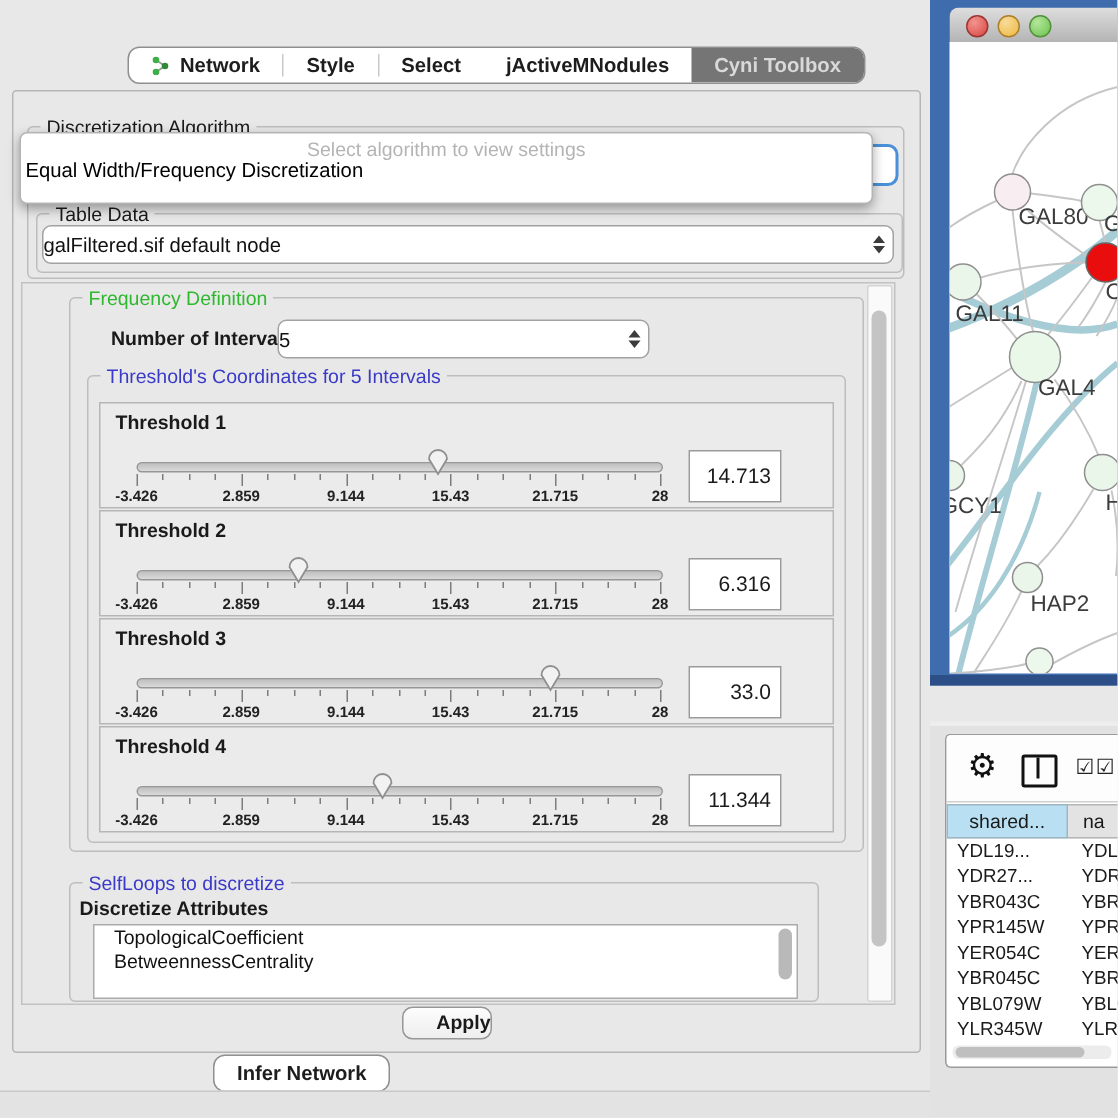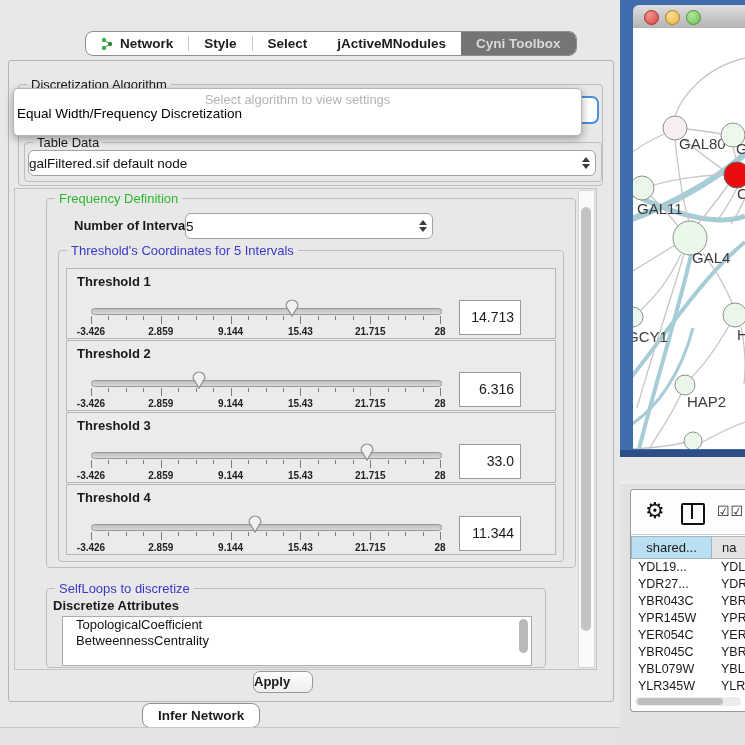--- a/index.html
+++ b/index.html
@@ -85,23 +85,23 @@
     border:1px solid #9a9a9a;font-size:14px;text-align:right;line-height:33px;padding-right:6px;}
 
   #attr-group{left:46px;top:588px;width:498px;height:78px;}
   #attr-list-label{left:53px;top:598px;font-weight:bold;font-size:13px;}
   #attr-list{left:62px;top:616px;width:468px;height:48px;background:#fff;
     border:1px solid #ababab;overflow:hidden;}
   .attr-item{padding-left:13px;font-size:13px;line-height:16px;color:#111;white-space:nowrap;}
   #attr-list .sb{position:absolute;right:3px;top:2px;width:9px;height:34px;
     background:#b9b9b9;border-radius:5px;}
 
-  #apply-btn{left:253px;top:671px;width:58px;height:20px;background:linear-gradient(#fdfdfd,#eee);
+  #apply-btn{left:268px;top:671px;width:58px;height:20px;background:linear-gradient(#fdfdfd,#eee);
     border:1px solid #979797;border-radius:7px;font-size:13px;font-weight:600;
-    text-align:left;line-height:19px;}
+    text-align:right;line-height:19px;}
 
   #bottom-strip{left:0;top:727px;width:620px;height:18px;background:#e3e3e3;border-top:1px solid #c9c9c9;}
 
   
   #net-frame{left:620px;top:0;width:125px;height:457px;background:var(--frame_blue,#3f6cac);}
   #net-frame .bottom-edge{position:absolute;left:0;bottom:0;width:125px;height:7px;background:#2d4f87;}
   #net-titlebar{left:633px;top:5px;width:112px;height:23px;border-top-left-radius:6px;
     background:linear-gradient(#dedede,#b4b4b4);border-bottom:1px solid #8e8e8e;}
   .light{position:absolute;top:5px;width:13px;height:13px;border-radius:50%;}
   #light-red{left:11px;background:radial-gradient(circle at 35% 30%,#f2948f,#d84540);border:1px solid #9c3431;}

